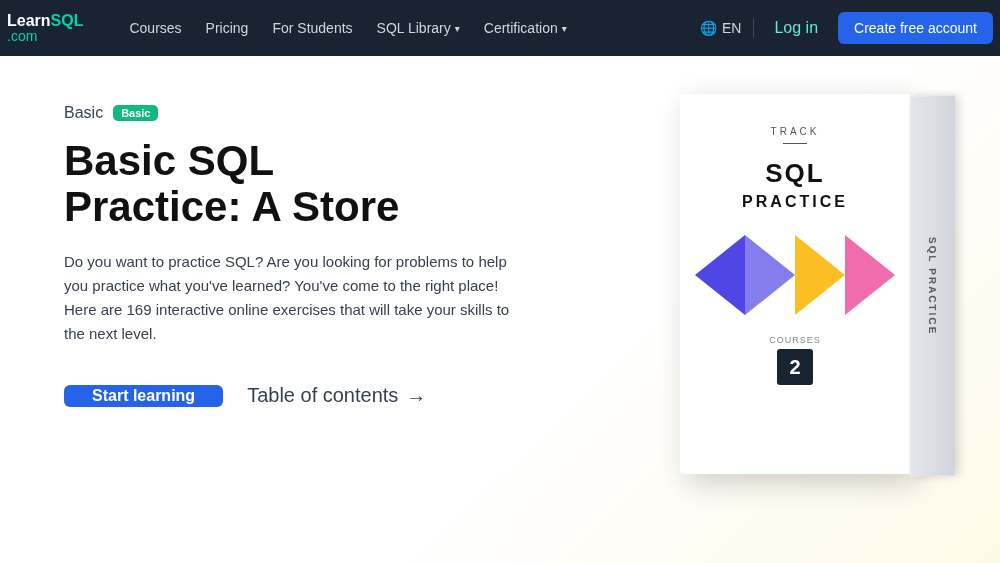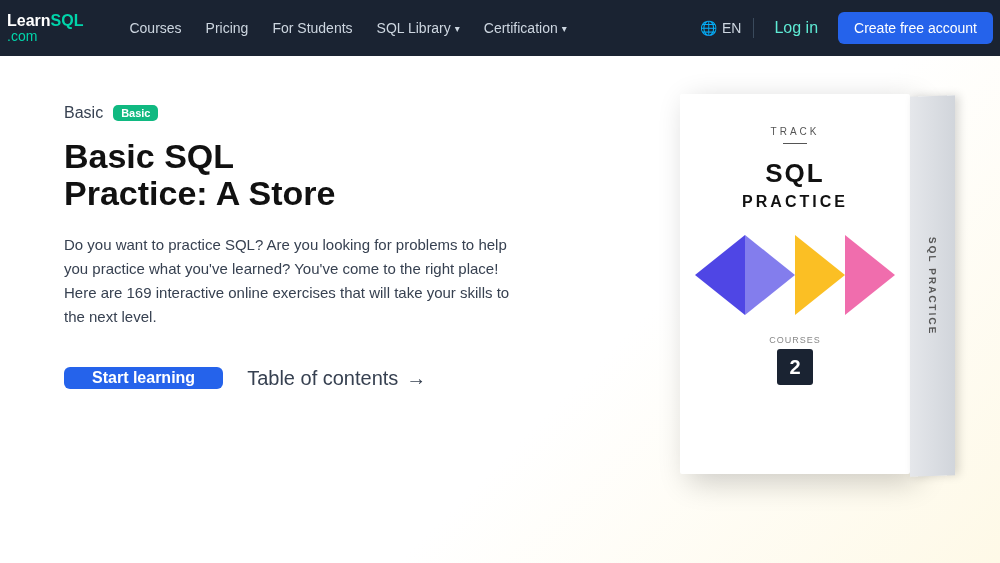--- a/index.html
+++ b/index.html
@@ -101,21 +101,21 @@
     .basic-badge {
       background: #10b981;
       color: #fff;
       font-size: 11px;
       font-weight: 600;
       padding: 2px 8px;
       border-radius: 5px;
     }
 
     .hero-title {
-      font-size: 34px;
+      font-size: 42px;
       font-weight: 800;
       color: #111;
       line-height: 1.1;
       margin-bottom: 20px;
     }
 
     .hero-desc {
       color: #374151;
       font-size: 15px;
       line-height: 1.6;

